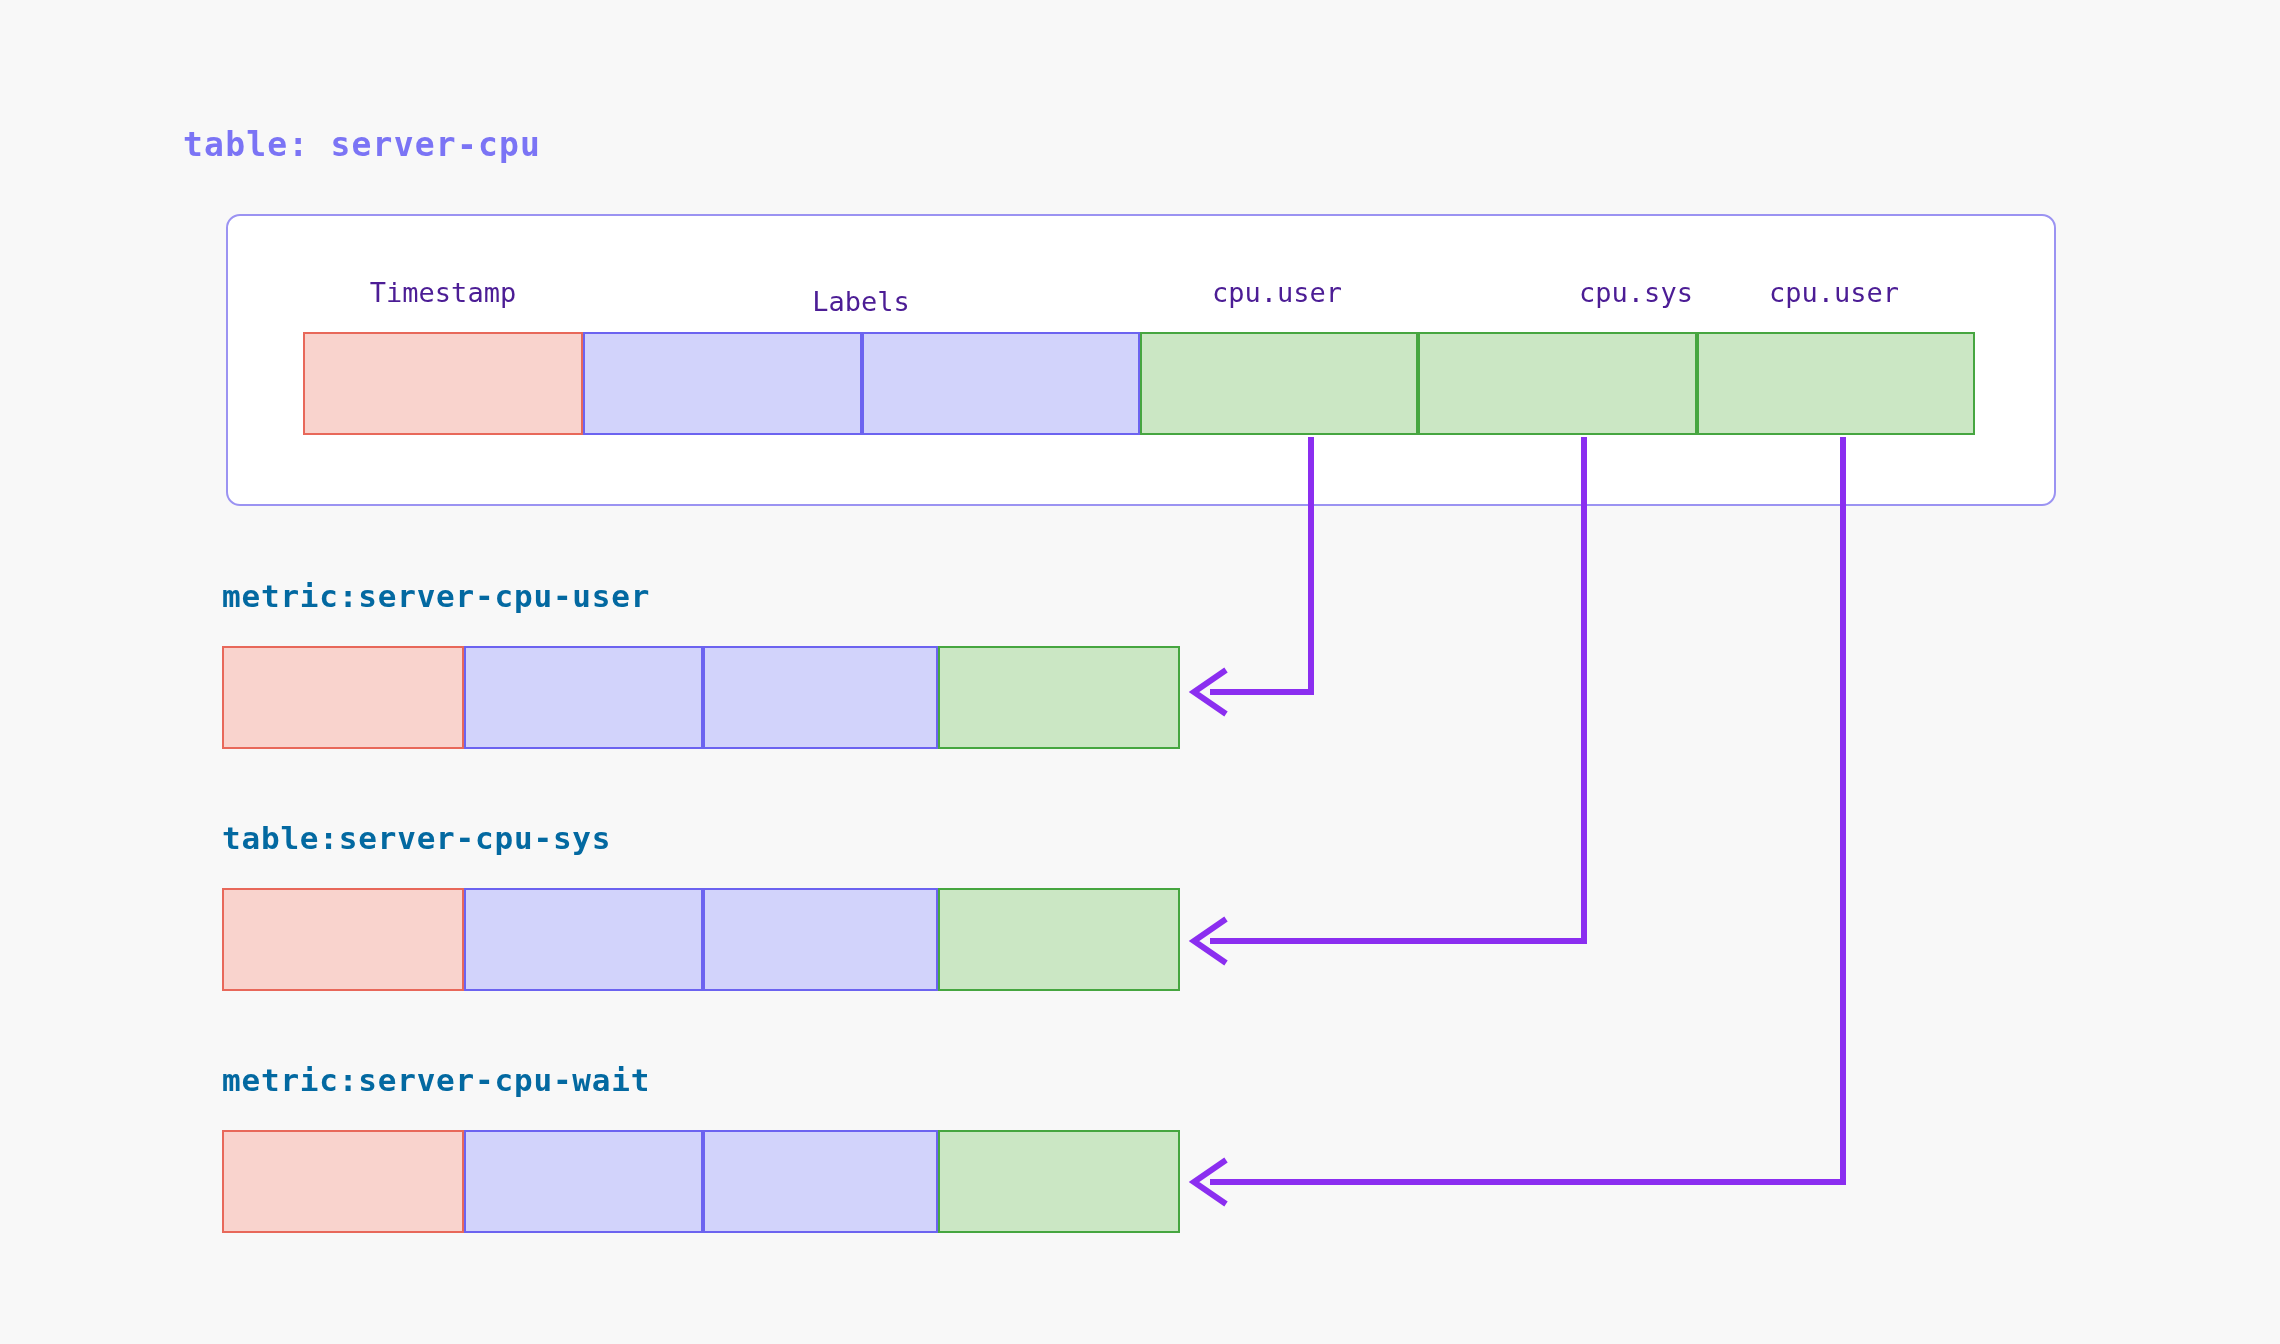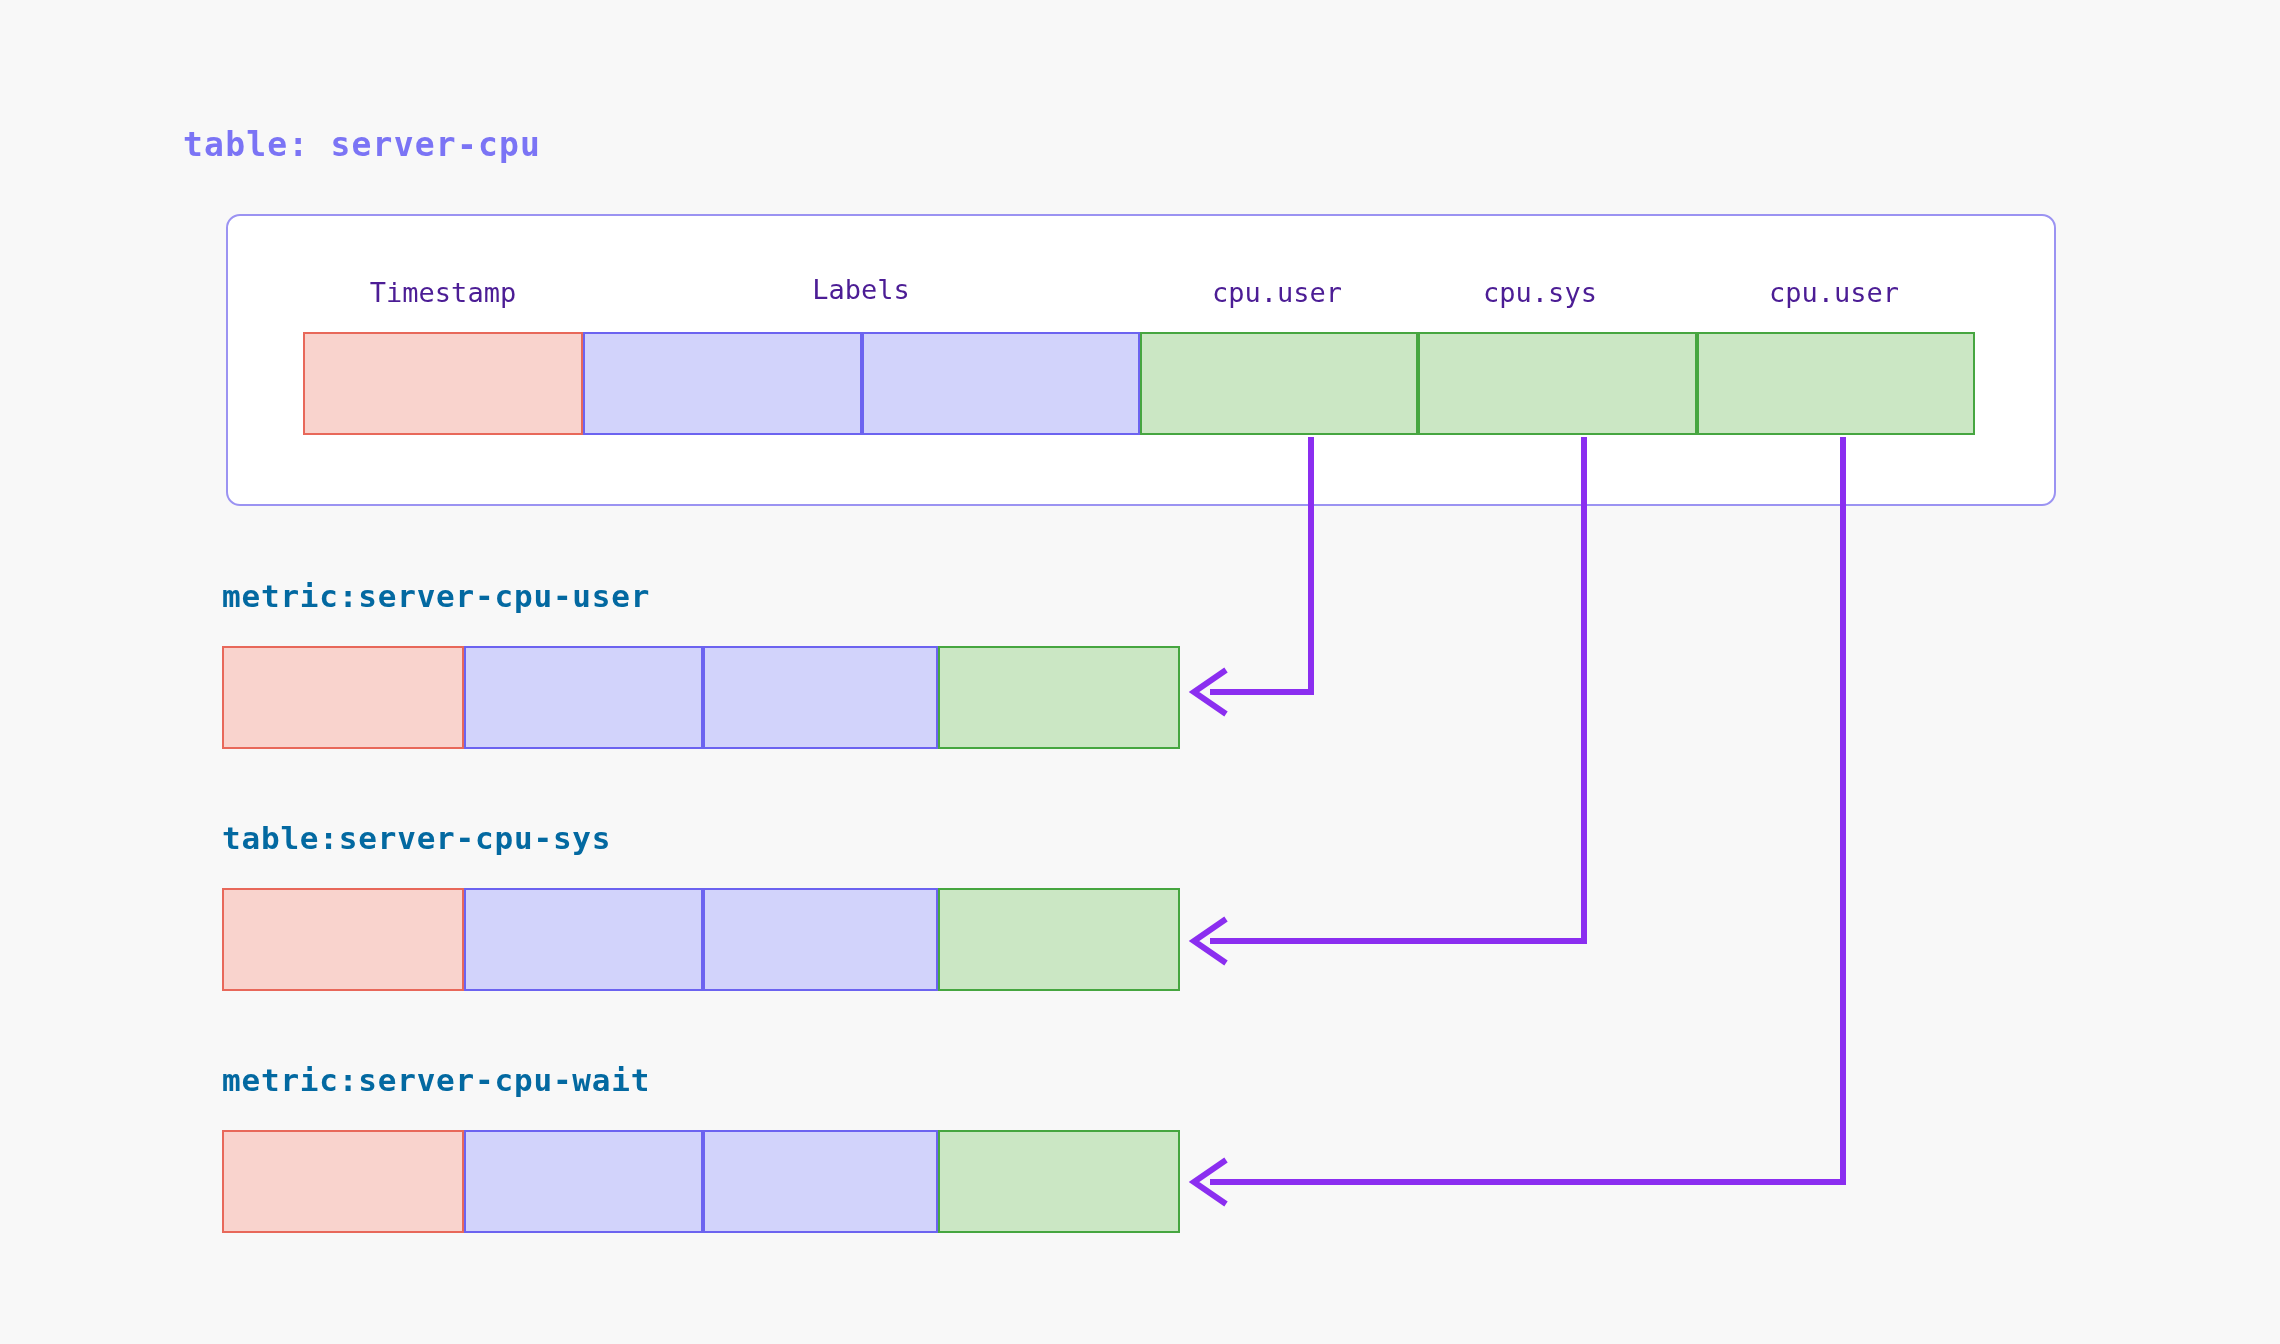--- a/index.html
+++ b/index.html
@@ -97,23 +97,23 @@
 <body>
 
 <div id="stage">
 
   <div class="table-title">table: server-cpu</div>
 
   <div class="table-card"></div>
 
   <div id="header-layer">
       <div class="col-header" style="left: 443px; top: 277px;">Timestamp</div>
-      <div class="col-header" style="left: 861px; top: 274px;">Labels</div>
+      <div class="col-header" style="left: 861px; top: 286px;">Labels</div>
       <div class="col-header" style="left: 1277px; top: 277px;">cpu.user</div>
-      <div class="col-header" style="left: 1540px; top: 277px;">cpu.sys</div>
+      <div class="col-header" style="left: 1636px; top: 277px;">cpu.sys</div>
       <div class="col-header" style="left: 1834px; top: 277px;">cpu.user</div>
     </div>
 
   <div id="table-row-layer">
       <div class="tcell pink" style="left: 303px; width: 280px;"></div>
       <div class="tcell blue" style="left: 583px; width: 279px;"></div>
       <div class="tcell blue" style="left: 862px; width: 278px;"></div>
       <div class="tcell green" style="left: 1140px; width: 278px;"></div>
       <div class="tcell green" style="left: 1418px; width: 279px;"></div>
       <div class="tcell green" style="left: 1697px; width: 278px;"></div>

